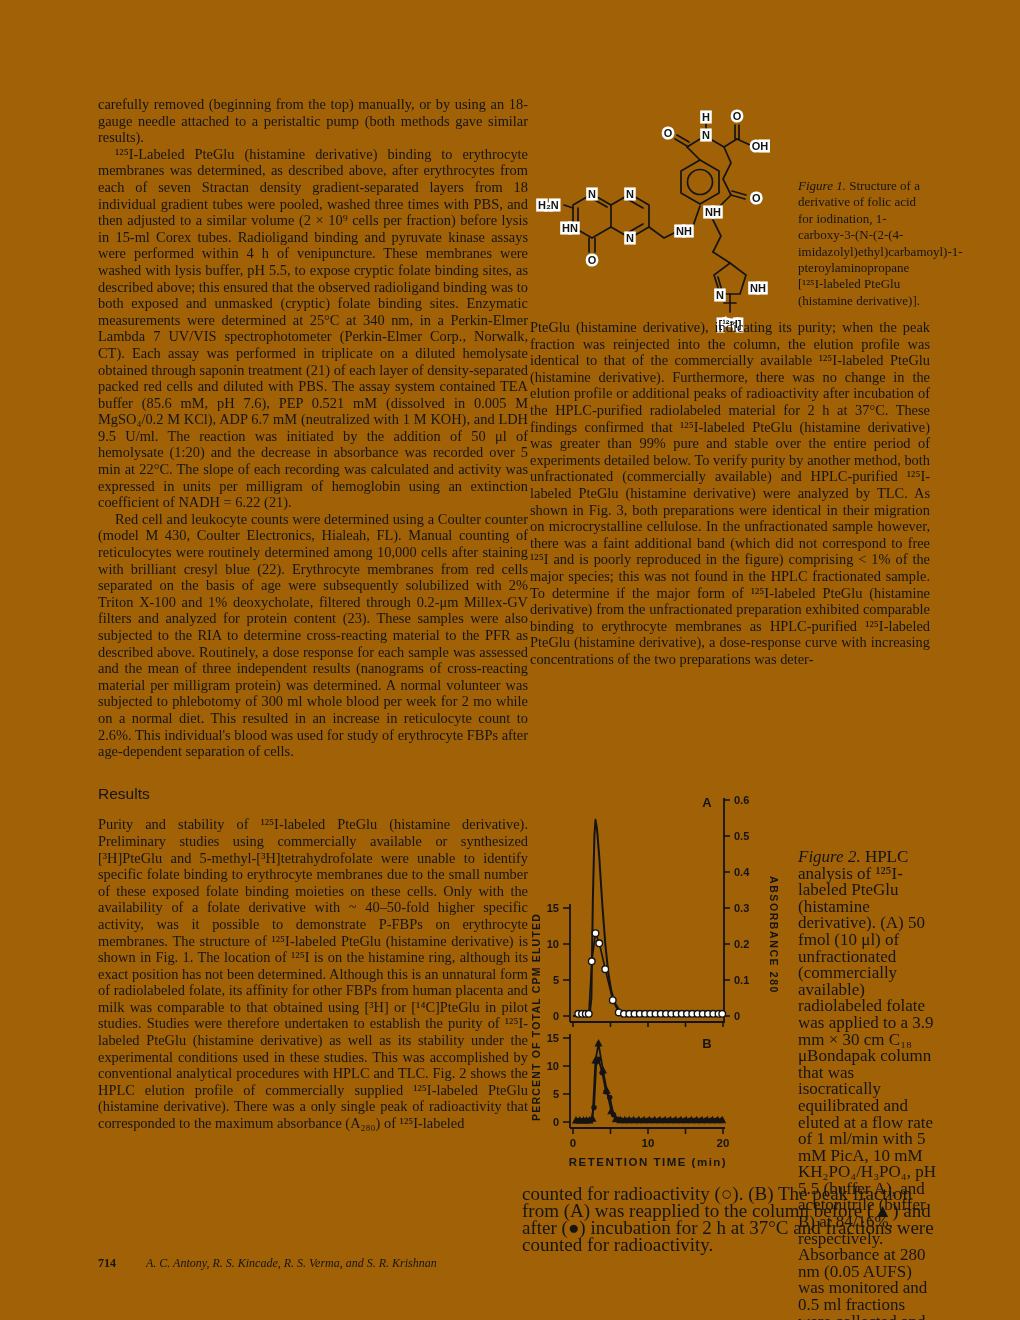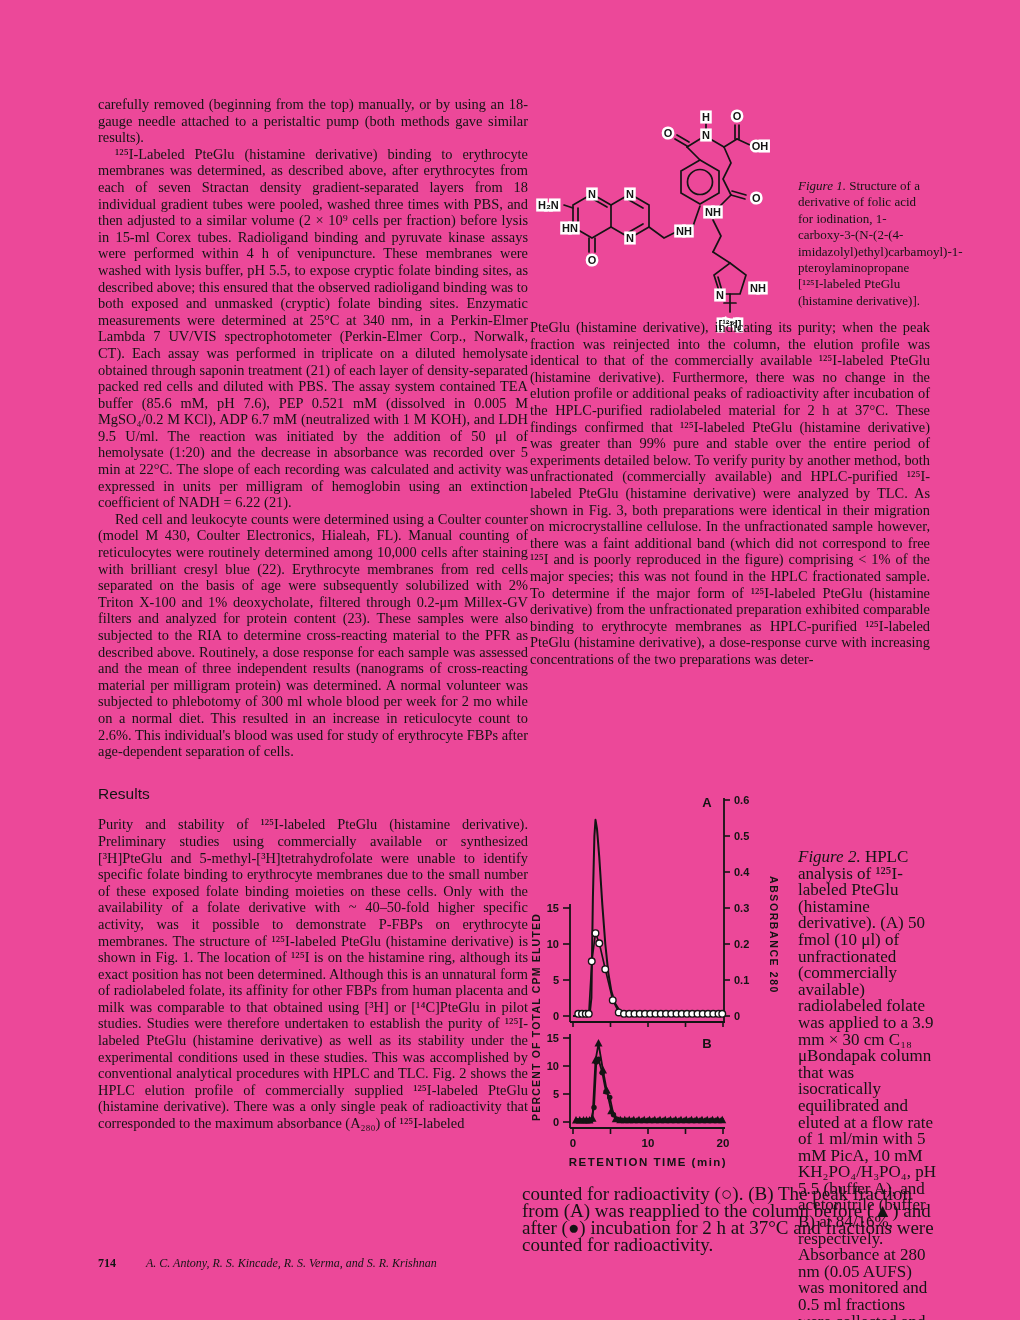--- a/index.html
+++ b/index.html
@@ -1,17 +1,17 @@
 <!DOCTYPE html>
 <html><head>
 <meta charset="utf-8">
 <style>
   html,body{margin:0;padding:0;background:#e8e8e6;}
   .page{
-    position:relative;width:1020px;height:1320px;background:#ec4899;
+    position:relative;width:1020px;height:1320px;background:#a16207;
     font-family:"Liberation Serif",serif;color:#141414;overflow:hidden;
     margin:0 auto;
   }
   .col{position:absolute;text-align:justify;font-size:14.4px;line-height:16.6px;}
   .col-left{left:98px;top:96px;width:430px;}
   .col-right{left:530px;top:92px;width:400px;}
   .para{margin:0;}
   .para.indent{text-indent:17px;}
   .results-heading{
     font-family:"Liberation Sans",sans-serif;font-weight:normal;font-size:15.5px;

